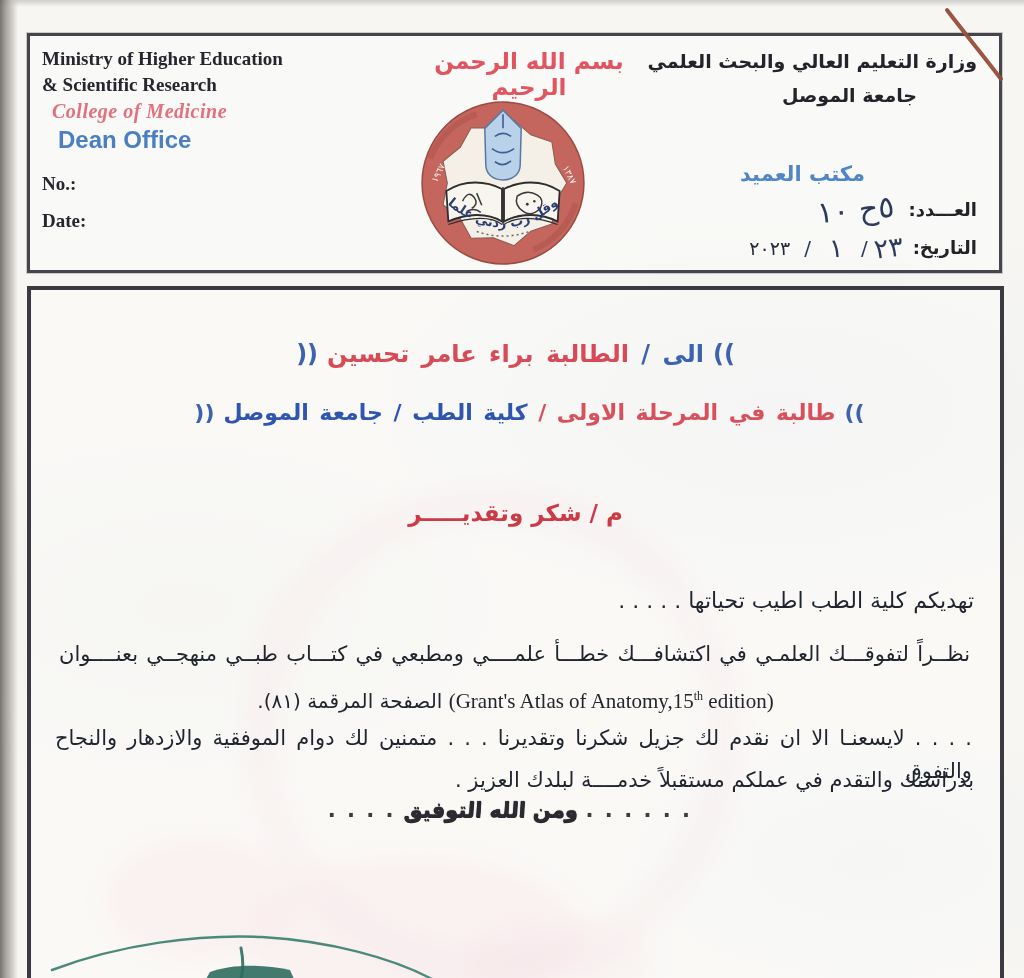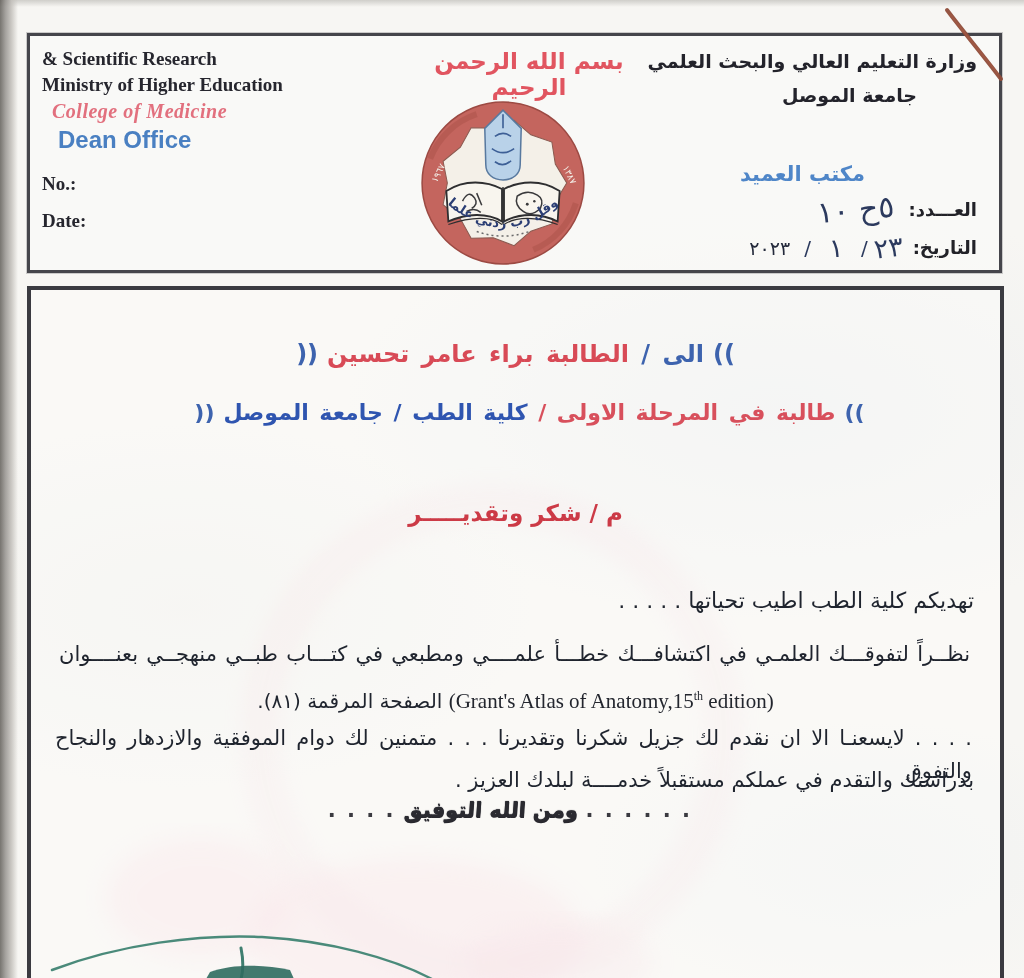--- a/index.html
+++ b/index.html
@@ -91,22 +91,22 @@
     <ellipse cx="415" cy="935" rx="168" ry="78" fill="#f7cdd8" opacity="0.34" filter="url(#b12)"></ellipse>
     <ellipse cx="560" cy="962" rx="95" ry="42" fill="#f3c9d4" opacity="0.25" filter="url(#b12)"></ellipse>
   </svg>
 
   <div class="scan-edge"></div>
   <div class="top-shadow"></div>
 
   <div class="header-box">
 
     <div class="h-left">
+      <div>Ministry of Higher Education</div>
       <div>&amp; Scientific Research</div>
-      <div>Ministry of Higher Education</div>
       <div class="college">College of Medicine</div>
       <div class="dean">Dean Office</div>
       <div class="no">No.:</div>
       <div class="date">Date:</div>
     </div>
 
     <div class="bismillah">بسم الله الرحمن الرحيم</div>
 
     <svg class="seal-svg" viewBox="0 0 172 168">
       <circle cx="86" cy="84" r="80" fill="#c4655e" stroke="#9c4a43" stroke-width="1.5"></circle>

